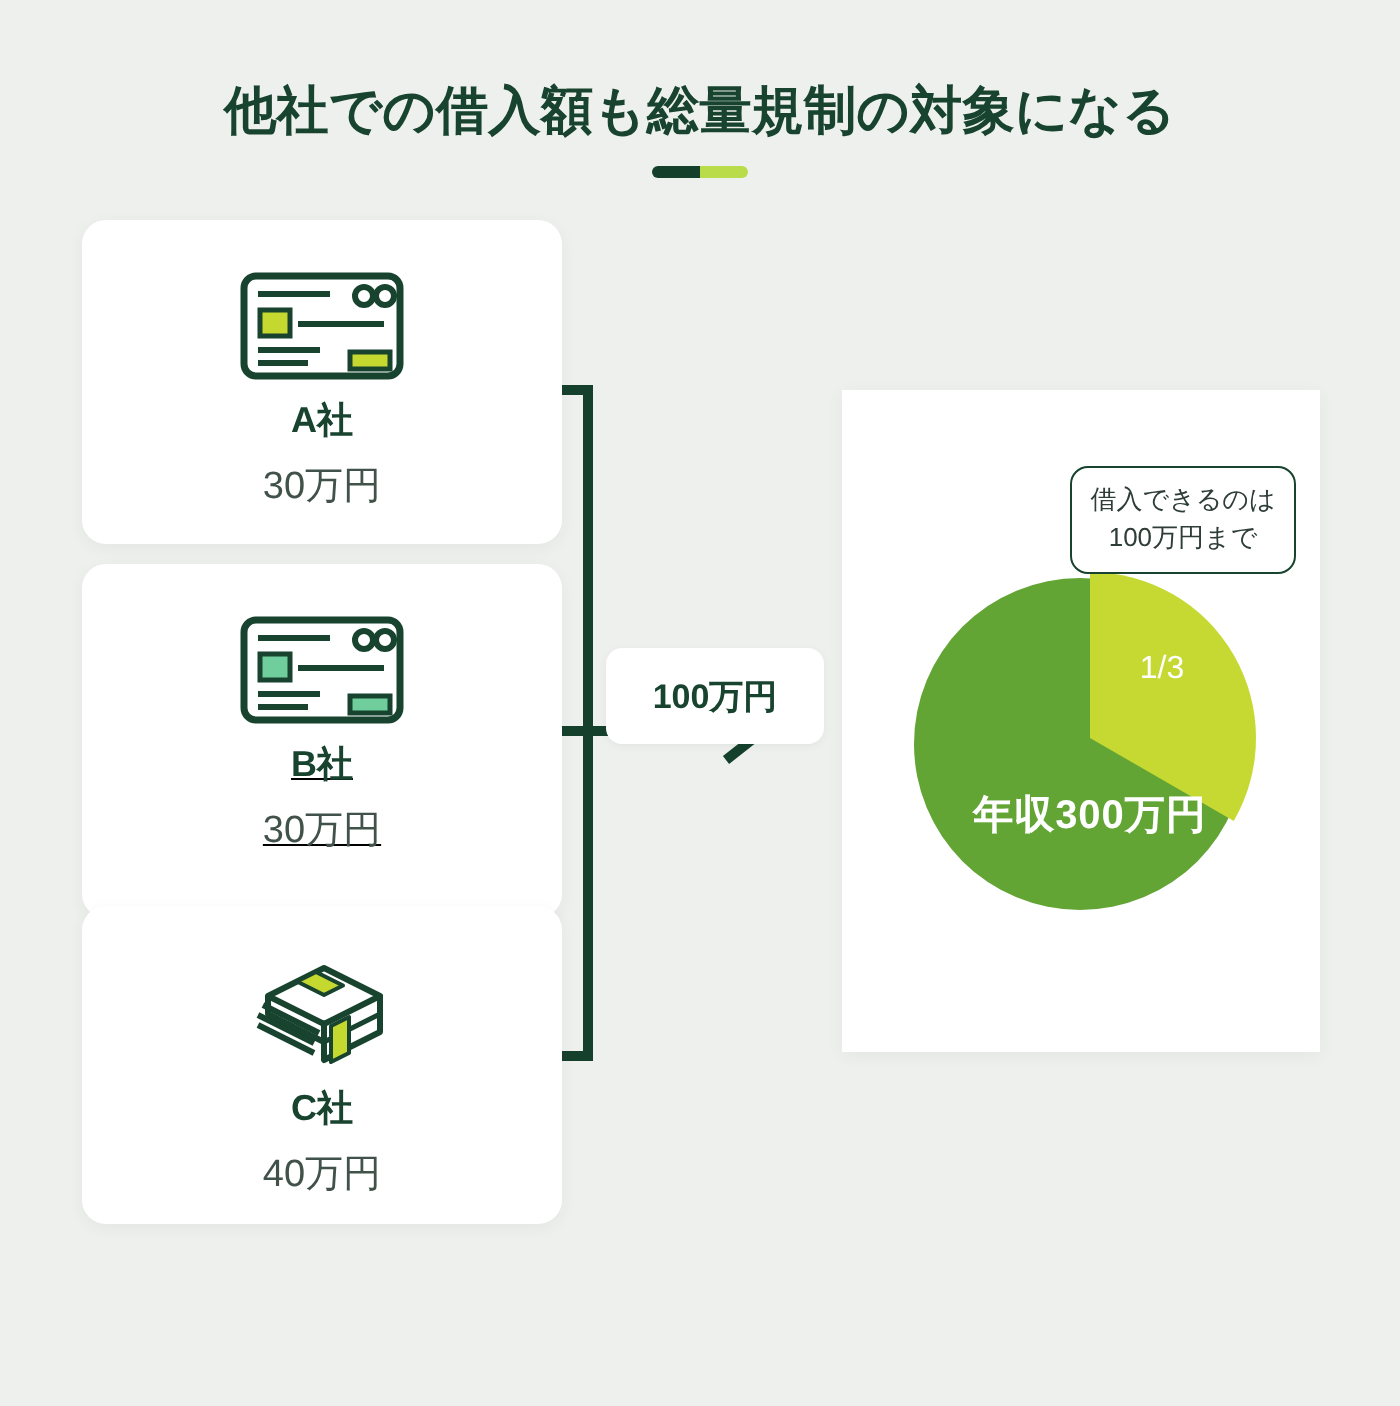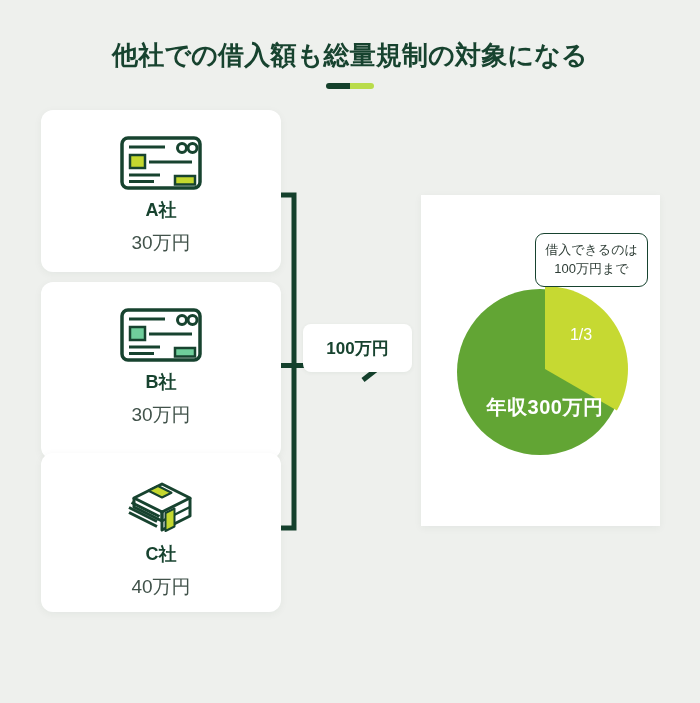--- a/index.html
+++ b/index.html
@@ -17,21 +17,21 @@
   .divider .seg { flex:1; height:100%; }
   .seg-dark  { border-radius:3px 0 0 3px; }
   .seg-light { border-radius:0 3px 3px 0; }
 
   .card {
     position:absolute; left:41px; width:240px; background:#ffffff;
     border-radius:12px; box-shadow:0 2px 8px rgba(20,60,40,0.05);
     display:flex; flex-direction:column; align-items:center;
   }
   .card-a { top:110px; height:162px; }
-  .card-b { top:282px; height:177px; }
+  .card-b { top:282px; height:177px;text-decoration:underline; }
   .card-c { top:453px; height:159px; }
   .card-icon { margin-top:26px; }
   .card-c .card-icon { margin-top:29px; }
   .card-name { margin-top:8px; font-size:18px; font-weight:bold; color:#17432f; }
   .card-amount { margin-top:8px; font-size:19px; color:#41524a;text-align:center; }
 
   .ic { stroke:#17432f; fill:none; }
 
   .connector { position:absolute; left:0; top:0; pointer-events:none; }
 

